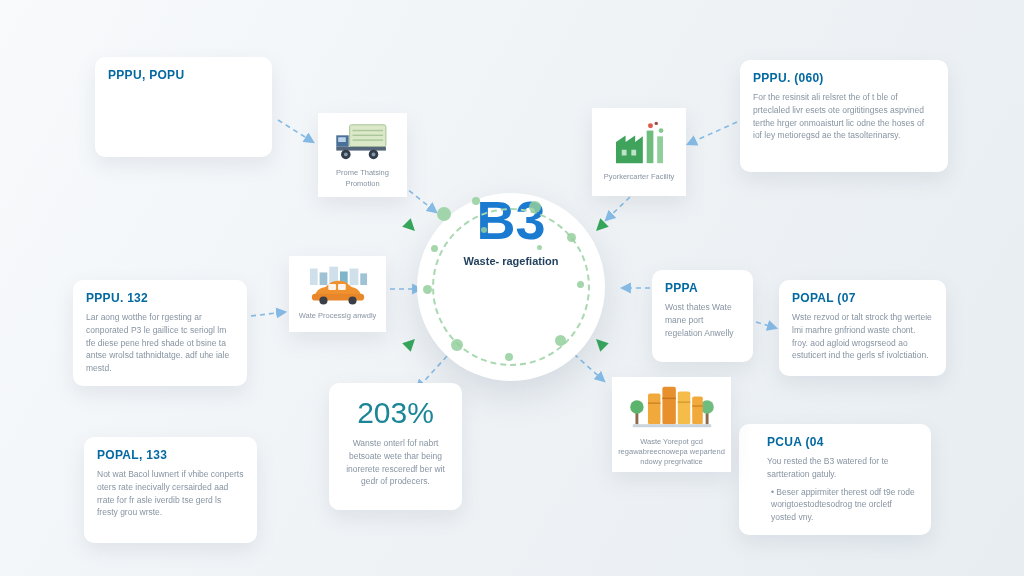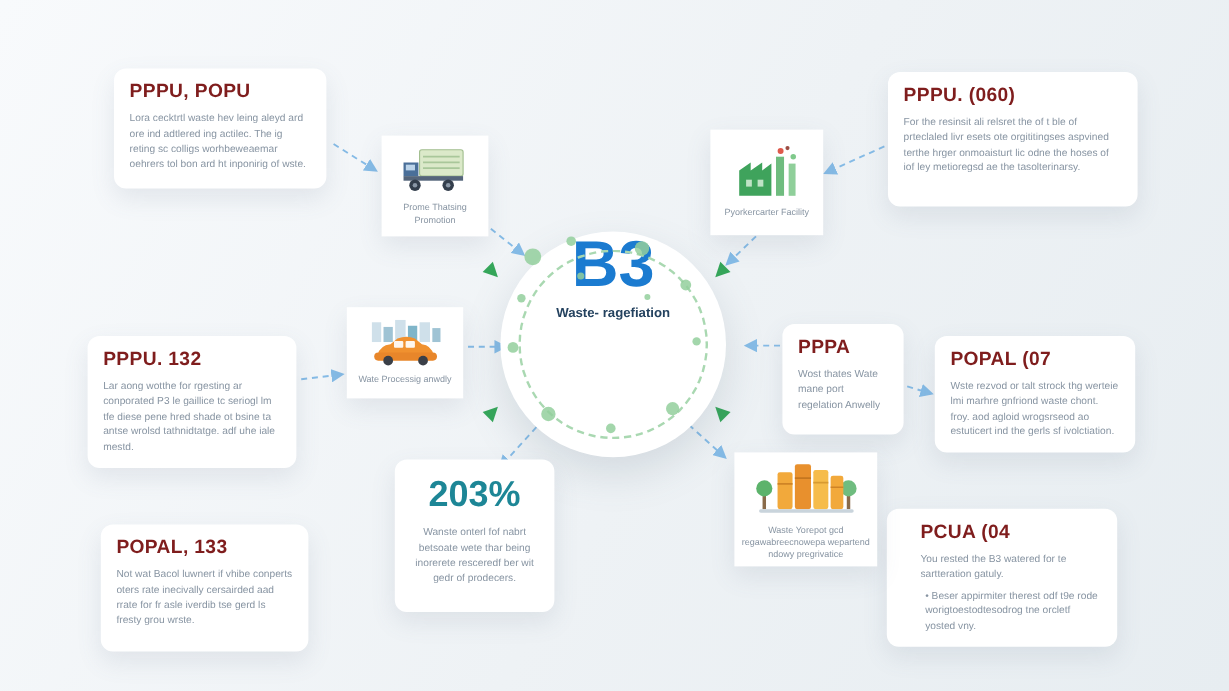--- a/index.html
+++ b/index.html
@@ -18,22 +18,22 @@
 
   .card {
     position:absolute;
     background:#ffffff;
     border-radius:10px;
     box-shadow:0 8px 20px rgba(90,110,130,.12);
     padding:11px 13px;
   }
   .card h3 {
     margin:0 0 6px 0;
-    font-size:16px; font-weight:bold;
-    color:#7f1d1d; letter-spacing:.3px;
+    font-size:12px; font-weight:bold;
+    color:#0369a1; letter-spacing:.3px;
   }
   .card p {
     margin:0;
     font-size:8.5px; line-height:1.5;
     color:#8794a2;
   }
   .card p.bullet { margin-top:5px; padding-left:4px; }
 
   .icon-card {
     position:absolute;
@@ -44,21 +44,21 @@
     align-items:center; justify-content:center;
     padding:7px 6px; text-align:center;
   }
   .icon-card .icn { display:block; line-height:0; }
   .icon-card .cap {
     font-size:7.5px; line-height:1.35; color:#8794a2; margin-top:5px;
   }
 
   .stat-card { text-align:center; }
   .stat-value {
-    font-size:30px; font-weight:bold; color:#1d8696; margin:2px 0 7px 0;
+    font-size:30px; font-weight:normal; color:#1d8696; margin:2px 0 7px 0;
   }
 
   .center-wrap { position:absolute; left:417px; top:193px; width:188px; height:188px; }
   .center-circle {
     position:absolute; inset:0;
     background:#ffffff; border-radius:50%;
     box-shadow:0 14px 34px rgba(90,110,130,.18);
     display:flex; flex-direction:column; align-items:center; justify-content:flex-start;
   }
   .center-dashed {
@@ -111,21 +111,20 @@
     <span class="dot" style="left:88px;top:160px;width:8px;height:8px;"></span>
     <span class="dot" style="left:34px;top:146px;width:12px;height:12px;"></span>
     <span class="dot" style="left:6px;top:92px;width:9px;height:9px;"></span>
     <span class="dot" style="left:14px;top:52px;width:7px;height:7px;"></span>
     <span class="dot" style="left:64px;top:34px;width:6px;height:6px;"></span>
     <span class="dot" style="left:120px;top:52px;width:5px;height:5px;"></span>
   </div>
 
   <div class="card" style="left:95px;top:57px;width:177px;min-height:100px;">
     <h3>PPPU, POPU</h3>
-    <p>Lora cecktrtl waste hev leing aleyd ard ore ind adtlered ing actilec. The ig reting sc colligs worhbeweaemar oehrers tol bon ard ht inponirig of wste.</p>
   </div>
 
   <div class="card" style="left:740px;top:60px;width:208px;min-height:112px;">
     <h3>PPPU. (060)</h3>
     <p>For the resinsit ali relsret the of t ble of prteclaled livr esets ote orgititingses aspvined terthe hrger onmoaisturt lic odne the hoses of iof ley metioregsd ae the tasolterinarsy.</p>
   </div>
 
   <div class="card" style="left:73px;top:280px;width:174px;min-height:106px;">
     <h3>PPPU. 132</h3>
     <p>Lar aong wotthe for rgesting ar conporated P3 le gaillice tc seriogl lm tfe diese pene hred shade ot bsine ta antse wrolsd tathnidtatge. adf uhe iale mestd.</p>

